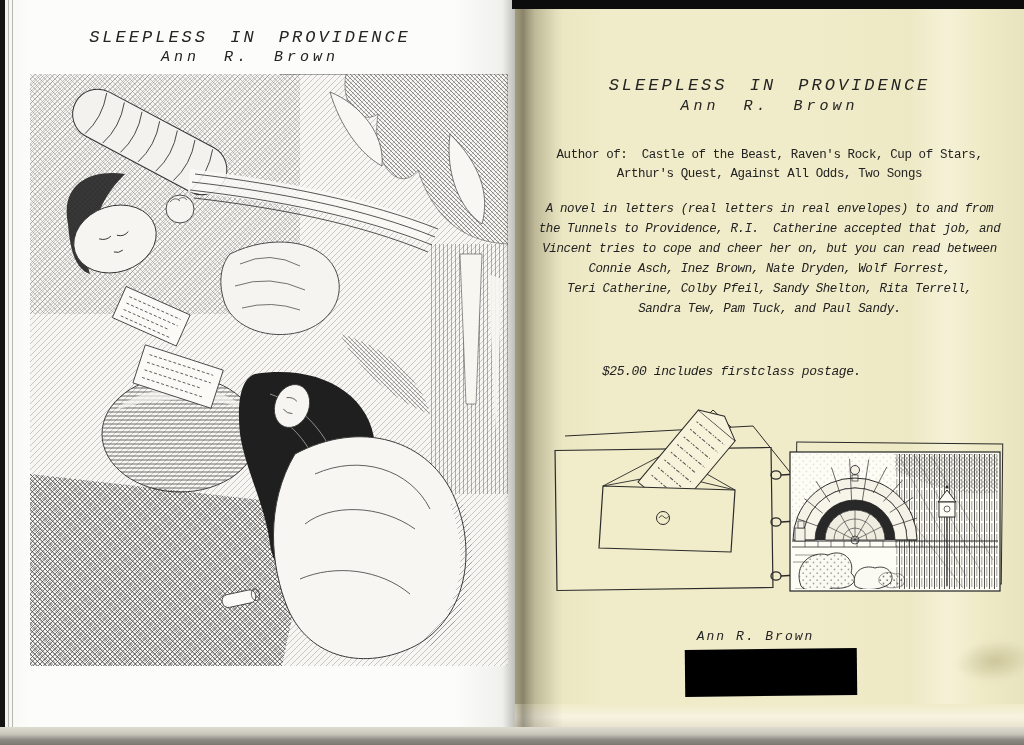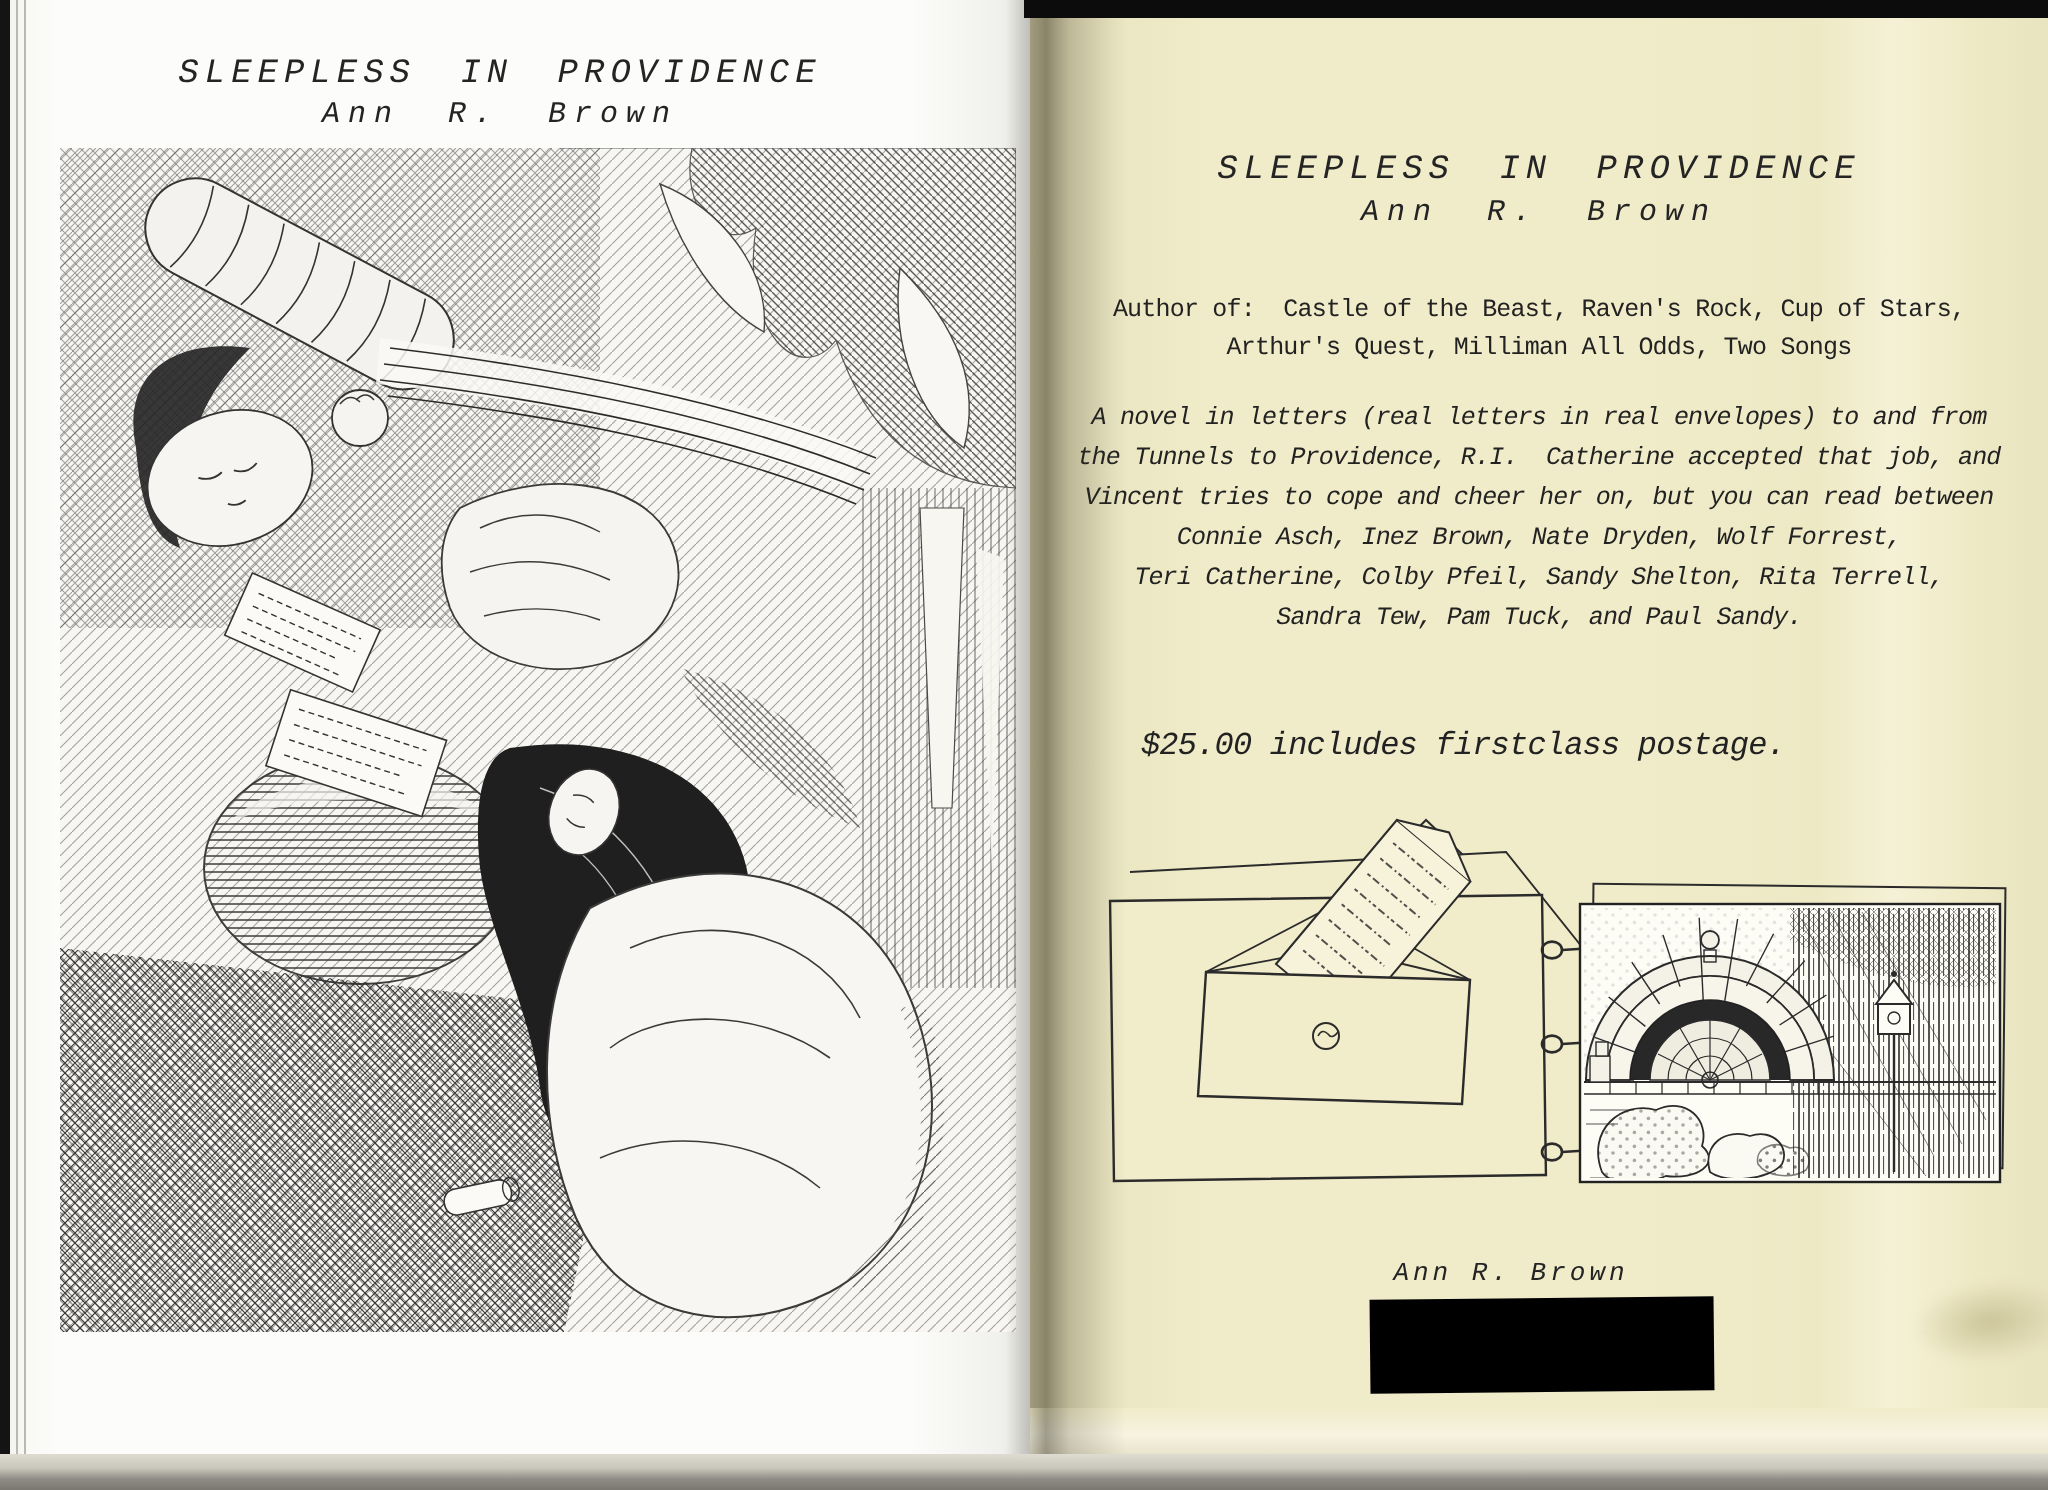--- a/index.html
+++ b/index.html
@@ -29,21 +29,21 @@
 
   .rp-title-block{position:absolute;left:0;top:76px;width:509px;text-align:center;}
   .rp-title{font-style:italic;font-size:17px;letter-spacing:3px;word-spacing:9px;white-space:pre;color:#242424;}
   .rp-byline{font-style:italic;font-size:15px;letter-spacing:4px;word-spacing:11px;white-space:pre;margin-top:3px;color:#242424;}
 
   .rp-authorof{position:absolute;left:0;top:146px;width:509px;text-align:center;
     font-size:12.5px;letter-spacing:-0.4px;line-height:19px;color:#222;}
   .rp-desc{position:absolute;left:0;top:199px;width:509px;text-align:center;font-style:italic;
     font-size:12.5px;letter-spacing:-0.4px;line-height:20px;color:#222;}
   .rp-price{position:absolute;left:0;top:364px;width:433px;text-align:center;font-style:italic;
-    font-size:16px;letter-spacing:-0.4px;color:#222;}
+    font-size:13px;letter-spacing:-0.4px;color:#222;}
   .mono-line{display:block;white-space:pre;}
 
   .rp-art{position:absolute;left:28px;top:390px;width:470px;height:222px;}
 
   .rp-signature{position:absolute;left:0;top:629px;width:509px;text-align:center;font-style:italic;
     font-size:13px;letter-spacing:2px;white-space:pre;color:#242424;transform:translateX(-14px);}
   .redaction-box{position:absolute;left:170px;top:649px;width:172px;height:47px;background:#000;
     transform:rotate(-0.6deg);}
   .ink-bleed-ghost{position:absolute;left:440px;top:640px;width:80px;height:42px;border-radius:50%;
     background:radial-gradient(ellipse at center,rgba(176,168,120,.55),rgba(176,168,120,0) 70%);
@@ -158,21 +158,21 @@
   <div class="right-page">
     <div class="rp-bottom-edge"></div>
 
     <div class="rp-title-block">
       <div class="rp-title">SLEEPLESS IN PROVIDENCE</div>
       <div class="rp-byline">Ann R. Brown</div>
     </div>
 
     <div class="rp-authorof">
       <span class="mono-line">Author of:  Castle of the Beast, Raven's Rock, Cup of Stars,</span>
-      <span class="mono-line">Arthur's Quest, Milliman All Odds, Two Songs</span>
+      <span class="mono-line">Arthur's Quest, Against All Odds, Two Songs</span>
     </div>
 
     <div class="rp-desc">
       <span class="mono-line">A novel in letters (real letters in real envelopes) to and from</span>
       <span class="mono-line">the Tunnels to Providence, R.I.  Catherine accepted that job, and</span>
       <span class="mono-line">Vincent tries to cope and cheer her on, but you can read between</span>
       <span class="mono-line">Connie Asch, Inez Brown, Nate Dryden, Wolf Forrest,</span>
       <span class="mono-line">Teri Catherine, Colby Pfeil, Sandy Shelton, Rita Terrell,</span>
       <span class="mono-line">Sandra Tew, Pam Tuck, and Paul Sandy.</span>
     </div>

